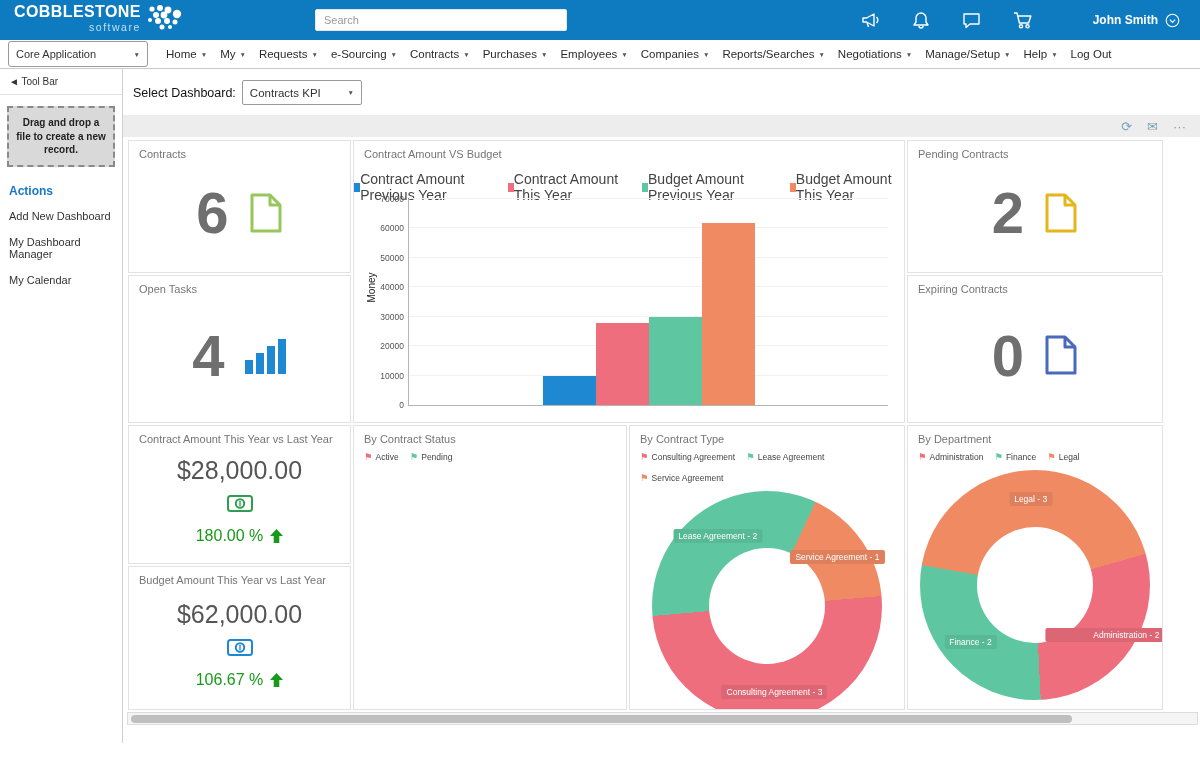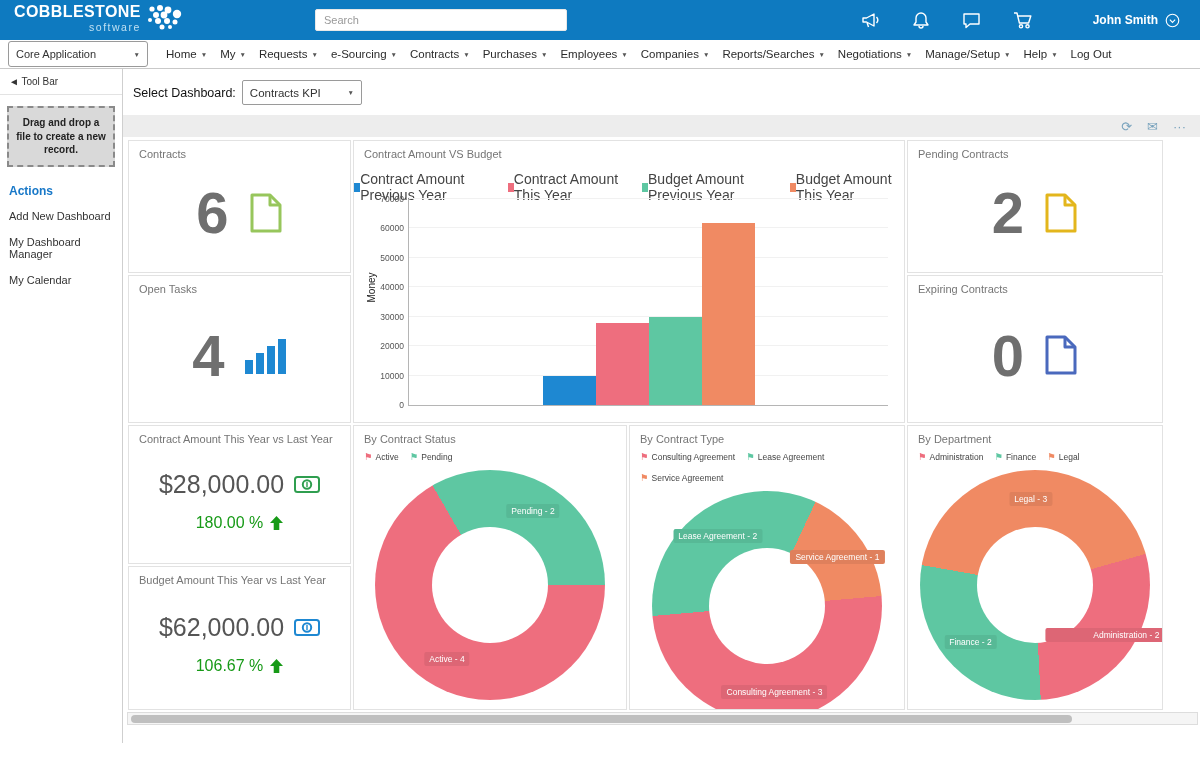--- a/index.html
+++ b/index.html
@@ -54,21 +54,21 @@
   .w-bamount  { grid-column:1; grid-row:4; }
   .w-status   { grid-column:2; grid-row:3/5; }
   .w-type     { grid-column:3; grid-row:3/5; }
   .w-dept     { grid-column:4; grid-row:3/5; }
 
   .kpi { display:flex; align-items:center; justify-content:center; gap:20px; height:calc(100% - 26px); }
   .num { font-size:58px; font-weight:bold; color:#6f6f6f; }
   .icon-wrap { display:flex; }
 
   .money { display:flex; flex-direction:column; align-items:center; justify-content:center; height:calc(100% - 26px); gap:15px; }
-  .money-row { display:flex; align-items:center; gap:10px; }
+  .money-row { display:flex; align-items:center; gap:10px;flex-direction:column; }
   .money-value { font-size:25px; color:#555; }
   .pct-row { display:flex; align-items:center; gap:7px; }
   .pct { font-size:16px; }
 
   
   .bar-legend { display:flex; justify-content:center; gap:14px; margin-top:11px; }
   .lg-item { display:flex; align-items:center; font-size:14px; color:#444; }
   .lg-swatch { width:9px; height:9px; display:inline-block; }
   .bar-area { position:absolute; left:54px; right:16px; top:58px; bottom:16px; border-left:1px solid #b5b5b5; border-bottom:1px solid #b5b5b5; }
   .gridline { position:absolute; left:0; right:0; height:1px; background:#f1f1f1; }
@@ -395,27 +395,20 @@
         <div class="donut-legend">
             <span class="dlg-item">
               <span class="flag" style="color: rgb(238, 110, 126);">⚑</span>
               <span>Active</span>
             </span>
             <span class="dlg-item">
               <span class="flag" style="color: rgb(94, 199, 162);">⚑</span>
               <span>Pending</span>
             </span>
           </div>
-        <div class="donut-wrap">
-            <div class="donut" style="background: conic-gradient(from -30deg, rgb(94, 199, 162) 0deg, rgb(94, 199, 162) 120deg, rgb(238, 110, 126) 120deg, rgb(238, 110, 126) 360deg);">
-              <div class="hole"></div>
-              <span class="chip" style="background: rgb(94, 199, 162); left: 158px; top: 40.5218px;">Pending - 2</span>
-              <span class="chip" style="background: rgb(238, 110, 126); left: 72px; top: 189.478px;">Active - 4</span>
-            </div>
-          </div>
       </section>
 
       <section class="widget w-type">
         <div class="w-title">By Contract Type</div>
         <div class="donut-legend">
             <span class="dlg-item">
               <span class="flag" style="color: rgb(238, 110, 126);">⚑</span>
               <span>Consulting Agreement</span>
             </span>
             <span class="dlg-item">

